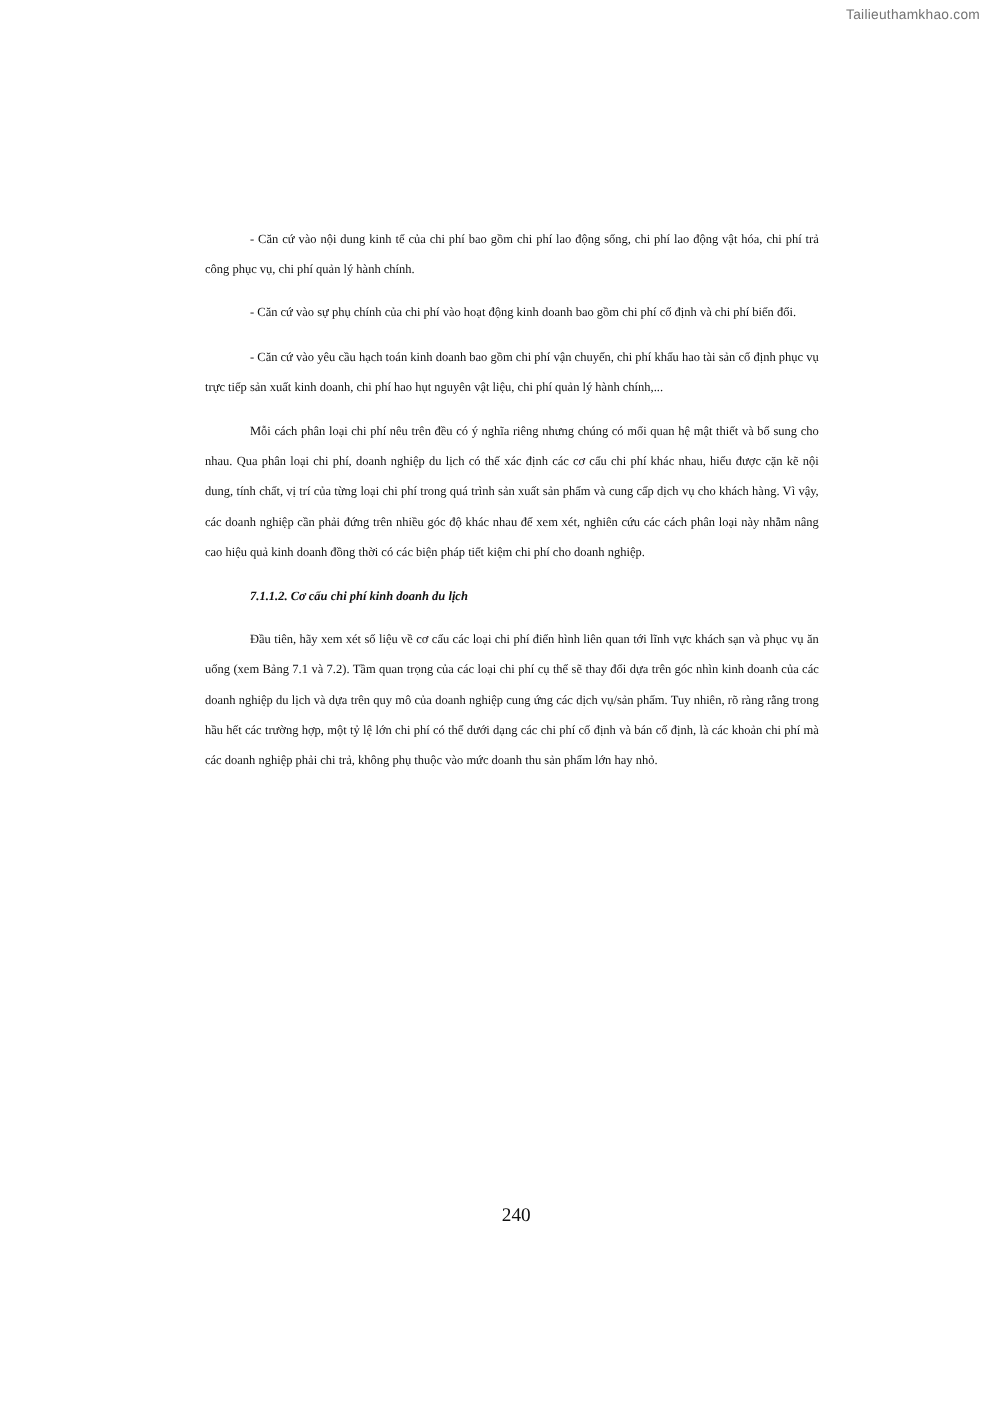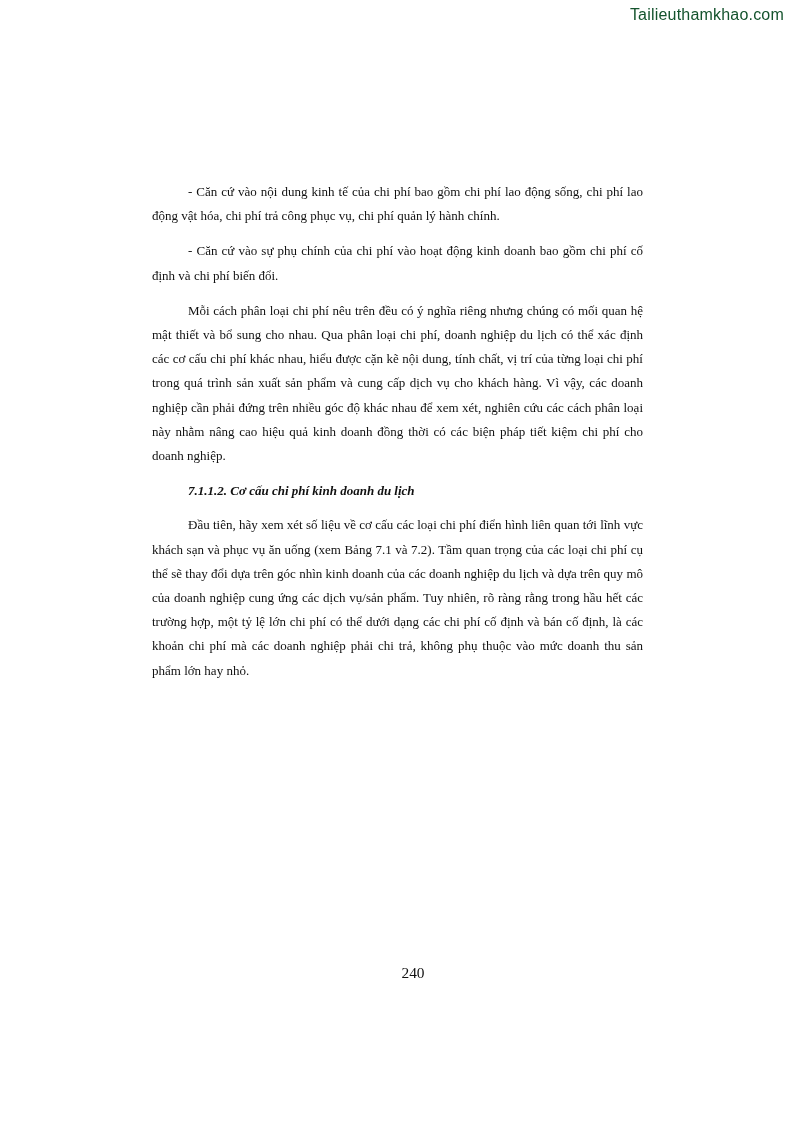--- a/index.html
+++ b/index.html
@@ -10,30 +10,30 @@
       position: relative;
       overflow: hidden;
       font-family: "Liberation Serif", serif;
       color: #111111;
     }
     .watermark {
       position: absolute;
       top: 6px;
       right: 10px;
       font-family: "Liberation Sans", sans-serif;
-      font-size: 16px;
-      color: #14532d;
+      font-size: 11px;
+      color: #737373;
       letter-spacing: 0.2px;
     }
     .content {
       position: absolute;
-      left: 152px;
+      left: 164px;
       top: 180px;
       width: 491px;
-      font-size: 13px;
+      font-size: 10px;
       line-height: 24.2px;
     }
     .para {
       margin: 0 0 11px 0;
       text-indent: 36px;
       text-align: justify;
     }
     .heading {
       margin: 4px 0 10px 0;
       padding-left: 36px;
@@ -50,18 +50,19 @@
     }
   </style>
 </head>
 <body>
 
 <div class="watermark">Tailieuthamkhao.com</div>
 
 <div class="content">
   <p class="para">- Căn cứ vào nội dung kinh tế của chi phí bao gồm chi phí lao động sống, chi phí lao động vật hóa, chi phí trả công phục vụ, chi phí quản lý hành chính.</p>
   <p class="para">- Căn cứ vào sự phụ chính của chi phí vào hoạt động kinh doanh bao gồm chi phí cố định và chi phí biến đổi.</p>
+  <p class="para">- Căn cứ vào yêu cầu hạch toán kinh doanh bao gồm chi phí vận chuyển, chi phí khấu hao tài sản cố định phục vụ trực tiếp sản xuất kinh doanh, chi phí hao hụt nguyên vật liệu, chi phí quản lý hành chính,...</p>
   <p class="para">Mỗi cách phân loại chi phí nêu trên đều có ý nghĩa riêng nhưng chúng có mối quan hệ mật thiết và bổ sung cho nhau. Qua phân loại chi phí, doanh nghiệp du lịch có thể xác định các cơ cấu chi phí khác nhau, hiểu được cặn kẽ nội dung, tính chất, vị trí của từng loại chi phí trong quá trình sản xuất sản phẩm và cung cấp dịch vụ cho khách hàng. Vì vậy, các doanh nghiệp cần phải đứng trên nhiều góc độ khác nhau để xem xét, nghiên cứu các cách phân loại này nhằm nâng cao hiệu quả kinh doanh đồng thời có các biện pháp tiết kiệm chi phí cho doanh nghiệp.</p>
   <p class="heading">7.1.1.2. Cơ cấu chi phí kinh doanh du lịch</p>
   <p class="para">Đầu tiên, hãy xem xét số liệu về cơ cấu các loại chi phí điển hình liên quan tới lĩnh vực khách sạn và phục vụ ăn uống (xem Bảng 7.1 và 7.2). Tầm quan trọng của các loại chi phí cụ thể sẽ thay đổi dựa trên góc nhìn kinh doanh của các doanh nghiệp du lịch và dựa trên quy mô của doanh nghiệp cung ứng các dịch vụ/sản phẩm. Tuy nhiên, rõ ràng rằng trong hầu hết các trường hợp, một tỷ lệ lớn chi phí có thể dưới dạng các chi phí cố định và bán cố định, là các khoản chi phí mà các doanh nghiệp phải chi trả, không phụ thuộc vào mức doanh thu sản phẩm lớn hay nhỏ.</p>
 </div>
 
 <div class="page-number">240</div>
 
 </body></html>

